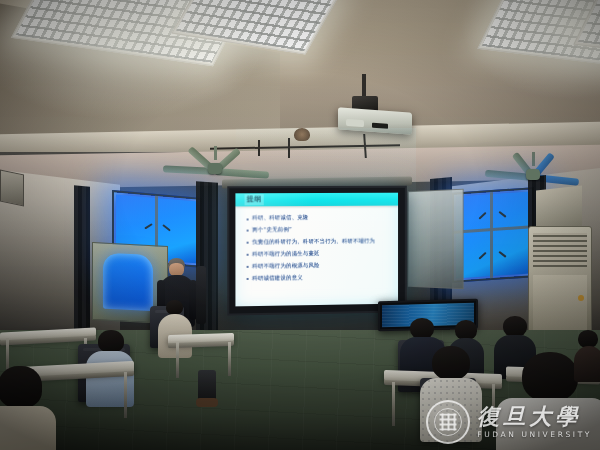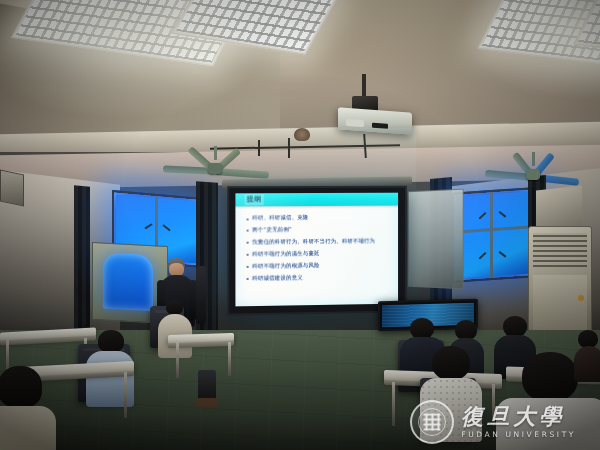--- a/index.html
+++ b/index.html
@@ -246,21 +246,21 @@
     position:absolute;border-radius:48% 48% 44% 44%;
   }
   .body{
     position:absolute;border-radius:16px 16px 4px 4px;
   }
   .hair-dark{background:linear-gradient(170deg,#231f1d,#0e0c0b);}
   .hair-grey{background:linear-gradient(170deg,#7b756e,#4b4743);}
   .skin{background:linear-gradient(170deg,#c9a083,#9e7859);}
   
   .watermark{
-    position:absolute;right:24px;bottom:6px;display:flex;align-items:center;
+    position:absolute;right:8px;bottom:6px;display:flex;align-items:center;
     opacity:.82;pointer-events:none;
   }
   .seal{
     width:40px;height:40px;border-radius:50%;
     border:2px solid rgba(255,255,255,.85);
     position:relative;flex:none;margin-right:7px;
     background:radial-gradient(circle at 40% 35%,rgba(255,255,255,.22),rgba(255,255,255,.04));
   }
   .seal:after{
     content:"";position:absolute;left:6px;top:6px;right:6px;bottom:6px;

